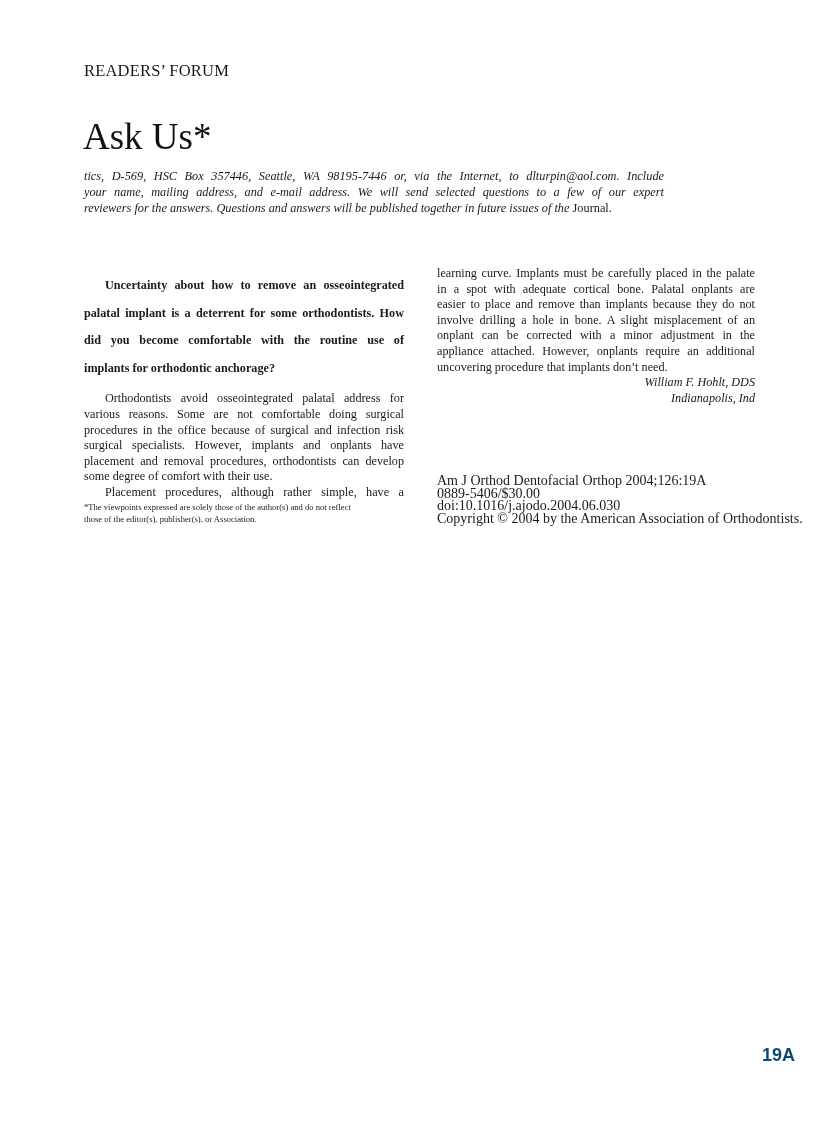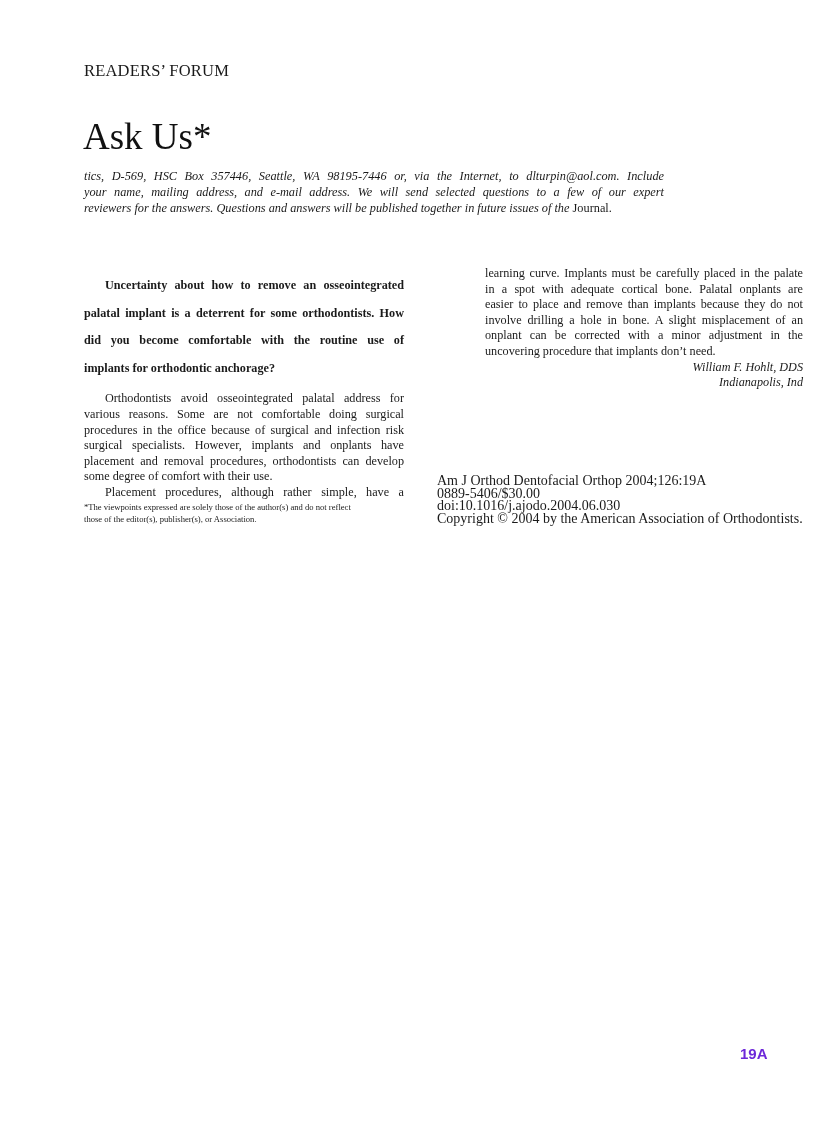--- a/index.html
+++ b/index.html
@@ -46,21 +46,21 @@
 
     .col {
       position: absolute;
       top: 266px;
       width: 320px;
       font-size: 12.2px;
       line-height: 15.6px;
       color: #1a1a1a;
     }
     .col-left { left: 84px; }
-    .col-right { left: 437px; width: 318px; margin-left: 48px; }
+    .col-right { left: 437px; width: 318px; }
     .line {
       display: block;
       white-space: nowrap;
       text-align: justify;
       text-align-last: justify;
     }
     .line.last { text-align-last: left; }
     .line.indent { text-indent: 21px; }
     .question .line { font-weight: bold; margin-top: 12px; }
     .question { margin-bottom: 15px; }
@@ -89,26 +89,26 @@
       left: 437px;
       top: 475px;
       font-size: 14px;
       line-height: 12.5px;
       color: #1a1a1a;
     }
     .citation .cline { display: block; white-space: nowrap; }
 
     .page-number {
       position: absolute;
-      left: 740px;
+      left: 762px;
       top: 1045px;
       font-family: "Liberation Sans", "DejaVu Sans", sans-serif;
       font-weight: bold;
-      font-size: 15px;
-      color: #6d28d9;
+      font-size: 18px;
+      color: #0c4a6e;
     }
   </style>
 </head>
 <body>
 
 <div class="section-label">READERS’ FORUM</div>
 
 <h1 class="title" style="margin:0;font-weight:normal;">Ask Us*</h1>
 
 <div class="intro">
@@ -144,20 +144,21 @@
   <span class="line">those of the editor(s), publisher(s), or Association.</span>
 </div>
 
 <div class="col col-right">
   <div class="para">
     <span class="line">learning curve. Implants must be carefully placed in the palate</span>
     <span class="line">in a spot with adequate cortical bone. Palatal onplants are</span>
     <span class="line">easier to place and remove than implants because they do not</span>
     <span class="line">involve drilling a hole in bone. A slight misplacement of an</span>
     <span class="line">onplant can be corrected with a minor adjustment in the</span>
+    <span class="line">appliance attached. However, onplants require an additional</span>
     <span class="line last">uncovering procedure that implants don’t need.</span>
   </div>
   <span class="signature">William F. Hohlt, DDS</span>
   <span class="signature">Indianapolis, Ind</span>
 </div>
 
 <div class="citation">
   <span class="cline">Am J Orthod Dentofacial Orthop 2004;126:19A</span>
   <span class="cline">0889-5406/$30.00</span>
   <span class="cline">doi:10.1016/j.ajodo.2004.06.030</span>

